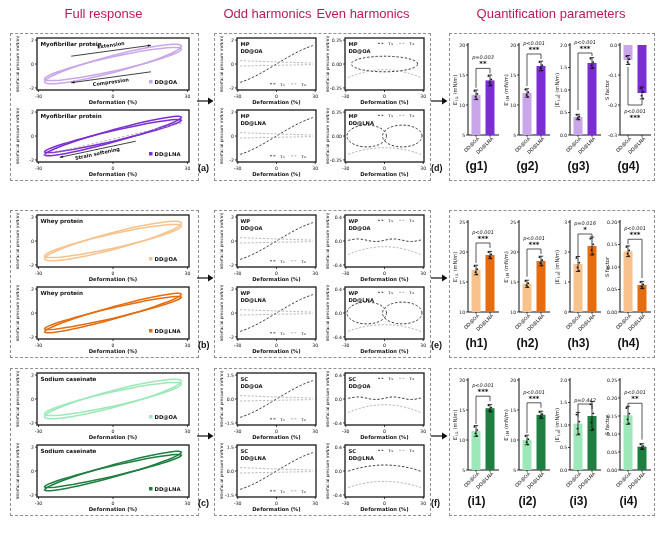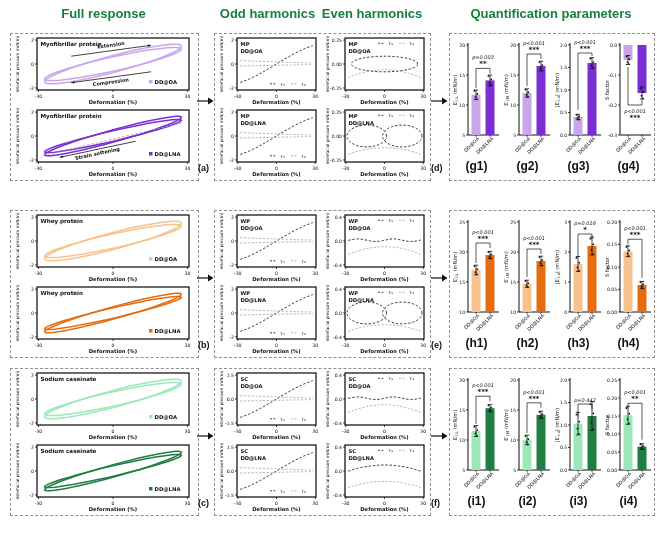--- a/index.html
+++ b/index.html
@@ -1,31 +1,31 @@
 <!DOCTYPE html>
 <html><head>
 <meta charset="utf-8">
 <style>
   html,body{margin:0;padding:0;background:#fff;}
   .canvas{position:relative;width:657px;height:550px;background:#ffffff;overflow:hidden;
           font-family:"Liberation Sans",sans-serif;color:#111;}
-  .hdr{position:absolute;top:6px;font-weight:bold;font-size:13px;text-align:center;color:#15803d;}
+  .hdr{position:absolute;top:6px;font-weight:normal;font-size:13px;text-align:center;color:#be185d;}
   .dash{position:absolute;border:1px dashed #8f8f8f;background:#fff;}
   .plbl{position:absolute;font-weight:bold;font-size:9px;color:#111;}
   .chart-wrap{position:absolute;width:49px;}
   .chart-label{font-weight:bold;font-size:12px;text-align:center;margin-top:-2px;}
   svg{display:block;}
 </style>
 </head>
 <body>
 
 <div class="canvas" id="canvas">
   <div class="hdr" style="left:10px;width:187px;">Full response</div>
   <div class="hdr" style="left:214px;width:107px;">Odd harmonics</div>
-  <div class="hdr" style="left:318px;width:108px;">Even harmonics</div>
+  <div class="hdr" style="left:309px;width:108px;">Even harmonics</div>
   <div class="hdr" style="left:449px;width:204px;">Quantification parameters</div>
 <div class="dash" style="left: 10px; top: 33px; width: 187px; height: 146px; position: absolute;">
       <svg width="184" height="71" style="position: absolute; left: 1px; top: 1px;">
         <rect x="25" y="3" width="152" height="52" fill="none" stroke="#1a1a1a" stroke-width="1.3"></rect>
         <line x1="23" y1="5.079999999999999" x2="25" y2="5.079999999999999" stroke="#111" stroke-width="0.8"></line>
         <text x="22" y="6.68" font-size="4.6" text-anchor="end" fill="#111" font-family="DejaVu Sans, sans-serif">2</text>
         <line x1="23" y1="29" x2="25" y2="29" stroke="#111" stroke-width="0.8"></line>
         <text x="22" y="30.6" font-size="4.6" text-anchor="end" fill="#111" font-family="DejaVu Sans, sans-serif">0</text>
         <line x1="23" y1="52.92" x2="25" y2="52.92" stroke="#111" stroke-width="0.8"></line>
         <text x="22" y="54.52" font-size="4.6" text-anchor="end" fill="#111" font-family="DejaVu Sans, sans-serif">-2</text>

